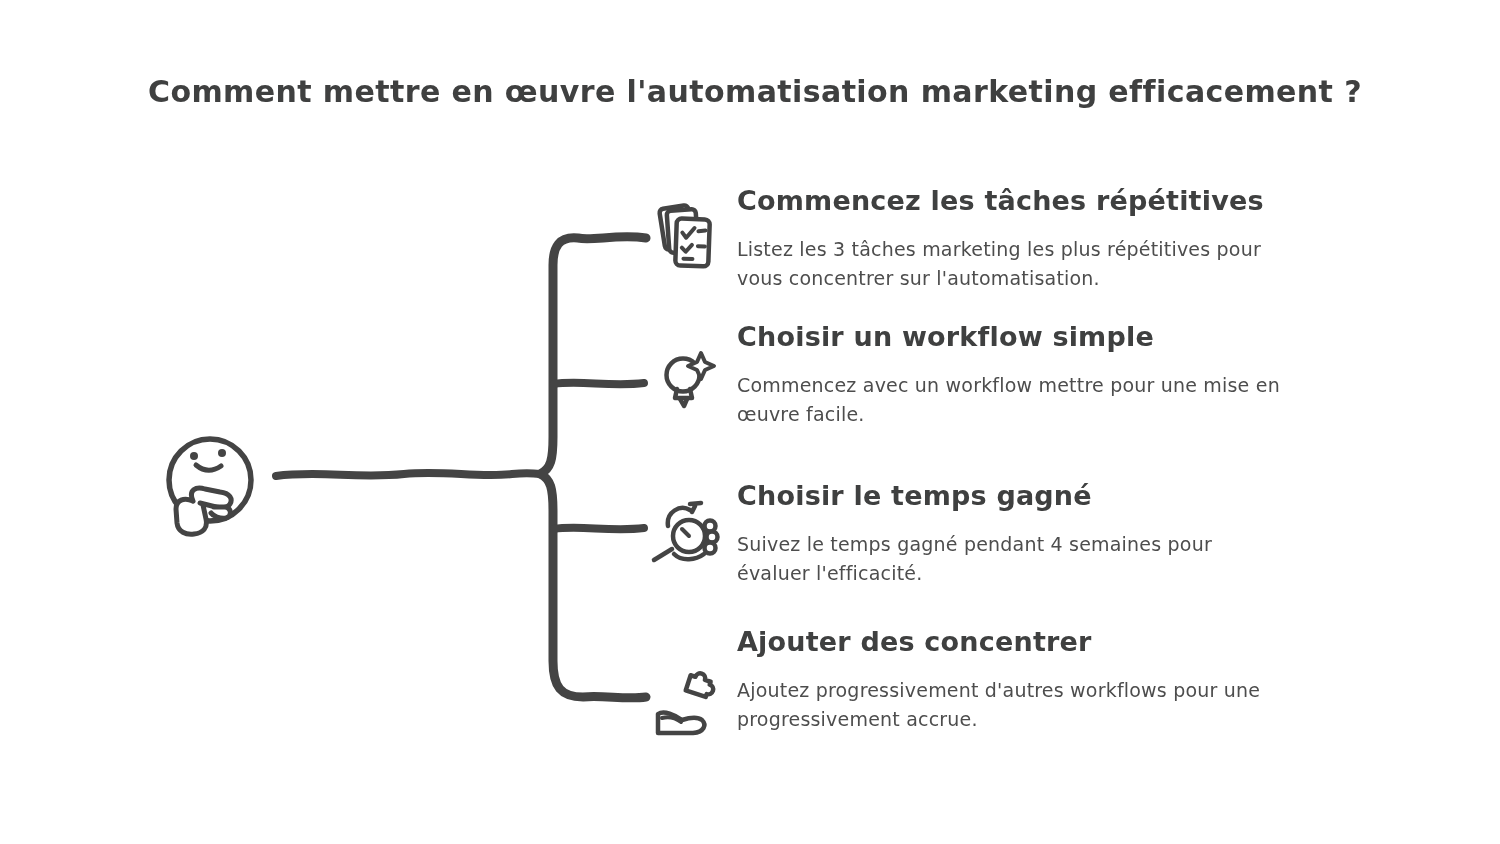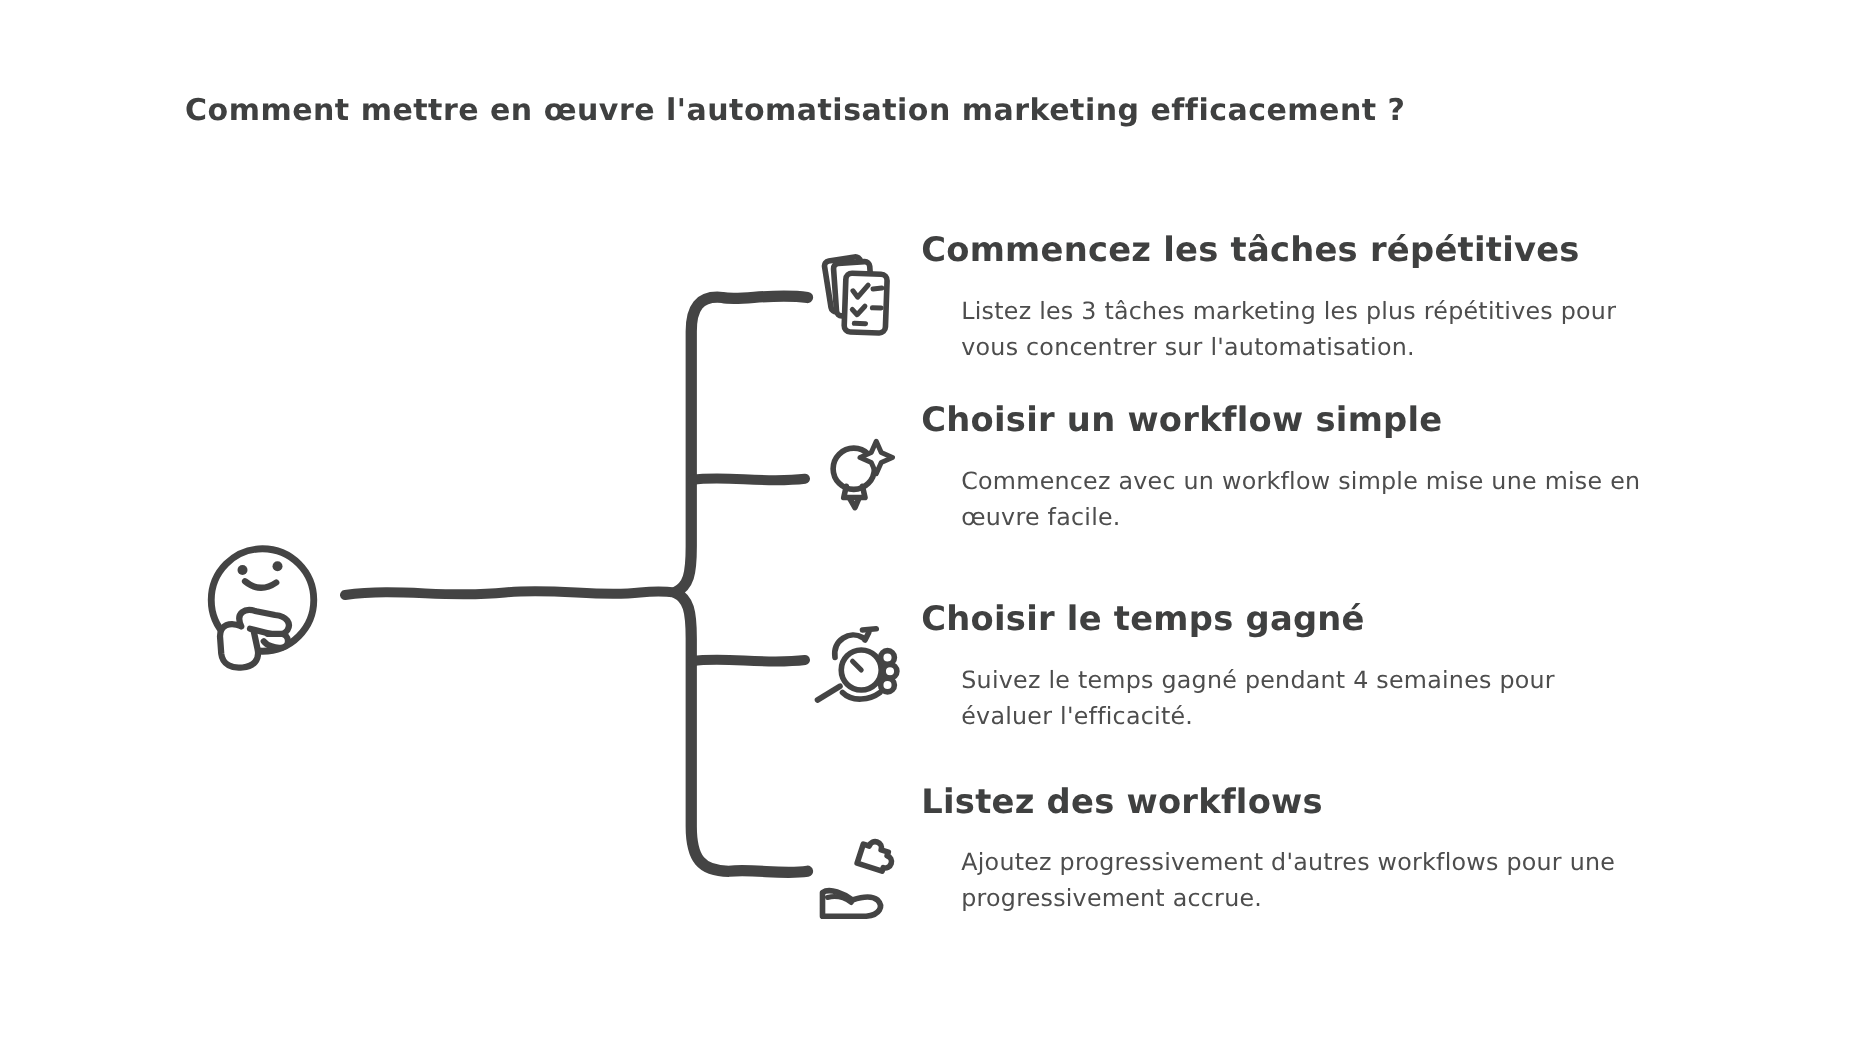--- a/index.html
+++ b/index.html
@@ -12,36 +12,36 @@
   html,body{background:var(--bg);}
   .canvas{
     position:relative;
     width:1500px;height:844px;
     background:var(--bg);
     font-family:"DejaVu Sans", sans-serif;
     overflow:hidden;
   }
   .page-title{
     position:absolute;left:148px;top:74px;
-    font-size:24px;font-weight:bold;color:var(--heading);
+    font-size:30px;font-weight:bold;color:var(--heading);
     letter-spacing:0.4px;white-space:nowrap;
   }
   svg.connectors{position:absolute;left:0;top:0;}
   .stroke{stroke:var(--ink);fill:none;stroke-linecap:round;stroke-linejoin:round;}
   .branch-item{position:absolute;left:737px;}
   .branch-item .branch-title{
     font-size:27px;font-weight:bold;color:var(--heading);
     line-height:37px;letter-spacing:0.2px;
   }
   .branch-item .branch-title .tline{display:block;white-space:nowrap;}
   .branch-item .branch-desc{
     margin-top:16px;font-size:19px;color:var(--body);
     line-height:29px;letter-spacing:0.2px;
   }
-  .branch-item .branch-desc .dline{display:block;white-space:nowrap;margin-left:32px;}
+  .branch-item .branch-desc .dline{display:block;white-space:nowrap;}
   .item-1{top:182px;} .item-2{top:318px;} .item-3{top:477px;} .item-4{top:623px;}
   .icon{position:absolute;}
   .icon-docs{left:655px;top:200px;}
   .icon-bulb{left:655px;top:348px;}
   .icon-watch{left:648px;top:496px;}
   .icon-puzzle{left:648px;top:654px;}
   .icon svg .ln{stroke:var(--ink);stroke-linecap:round;stroke-linejoin:round;}
 </style>
 </head>
 <body>
@@ -124,38 +124,38 @@
       <span class="dline">Listez les 3 tâches marketing les plus répétitives pour</span>
       <span class="dline">vous concentrer sur l'automatisation.</span>
     </div>
   </div>
 
   <div class="branch-item item-2">
     <div class="branch-title">
       <span class="tline">Choisir un workflow simple</span>
     </div>
     <div class="branch-desc">
-      <span class="dline">Commencez avec un workflow simple mise une mise en</span>
+      <span class="dline">Commencez avec un workflow mettre pour une mise en</span>
       <span class="dline">œuvre facile.</span>
     </div>
   </div>
 
   <div class="branch-item item-3">
     <div class="branch-title">
       <span class="tline">Choisir le temps gagné</span>
     </div>
     <div class="branch-desc">
       <span class="dline">Suivez le temps gagné pendant 4 semaines pour</span>
       <span class="dline">évaluer l'efficacité.</span>
     </div>
   </div>
 
   <div class="branch-item item-4">
     <div class="branch-title">
-      <span class="tline">Listez des workflows</span>
+      <span class="tline">Ajouter des concentrer</span>
     </div>
     <div class="branch-desc">
       <span class="dline">Ajoutez progressivement d'autres workflows pour une</span>
       <span class="dline">progressivement accrue.</span>
     </div>
   </div>
 
 </div>
 
 </body></html>

